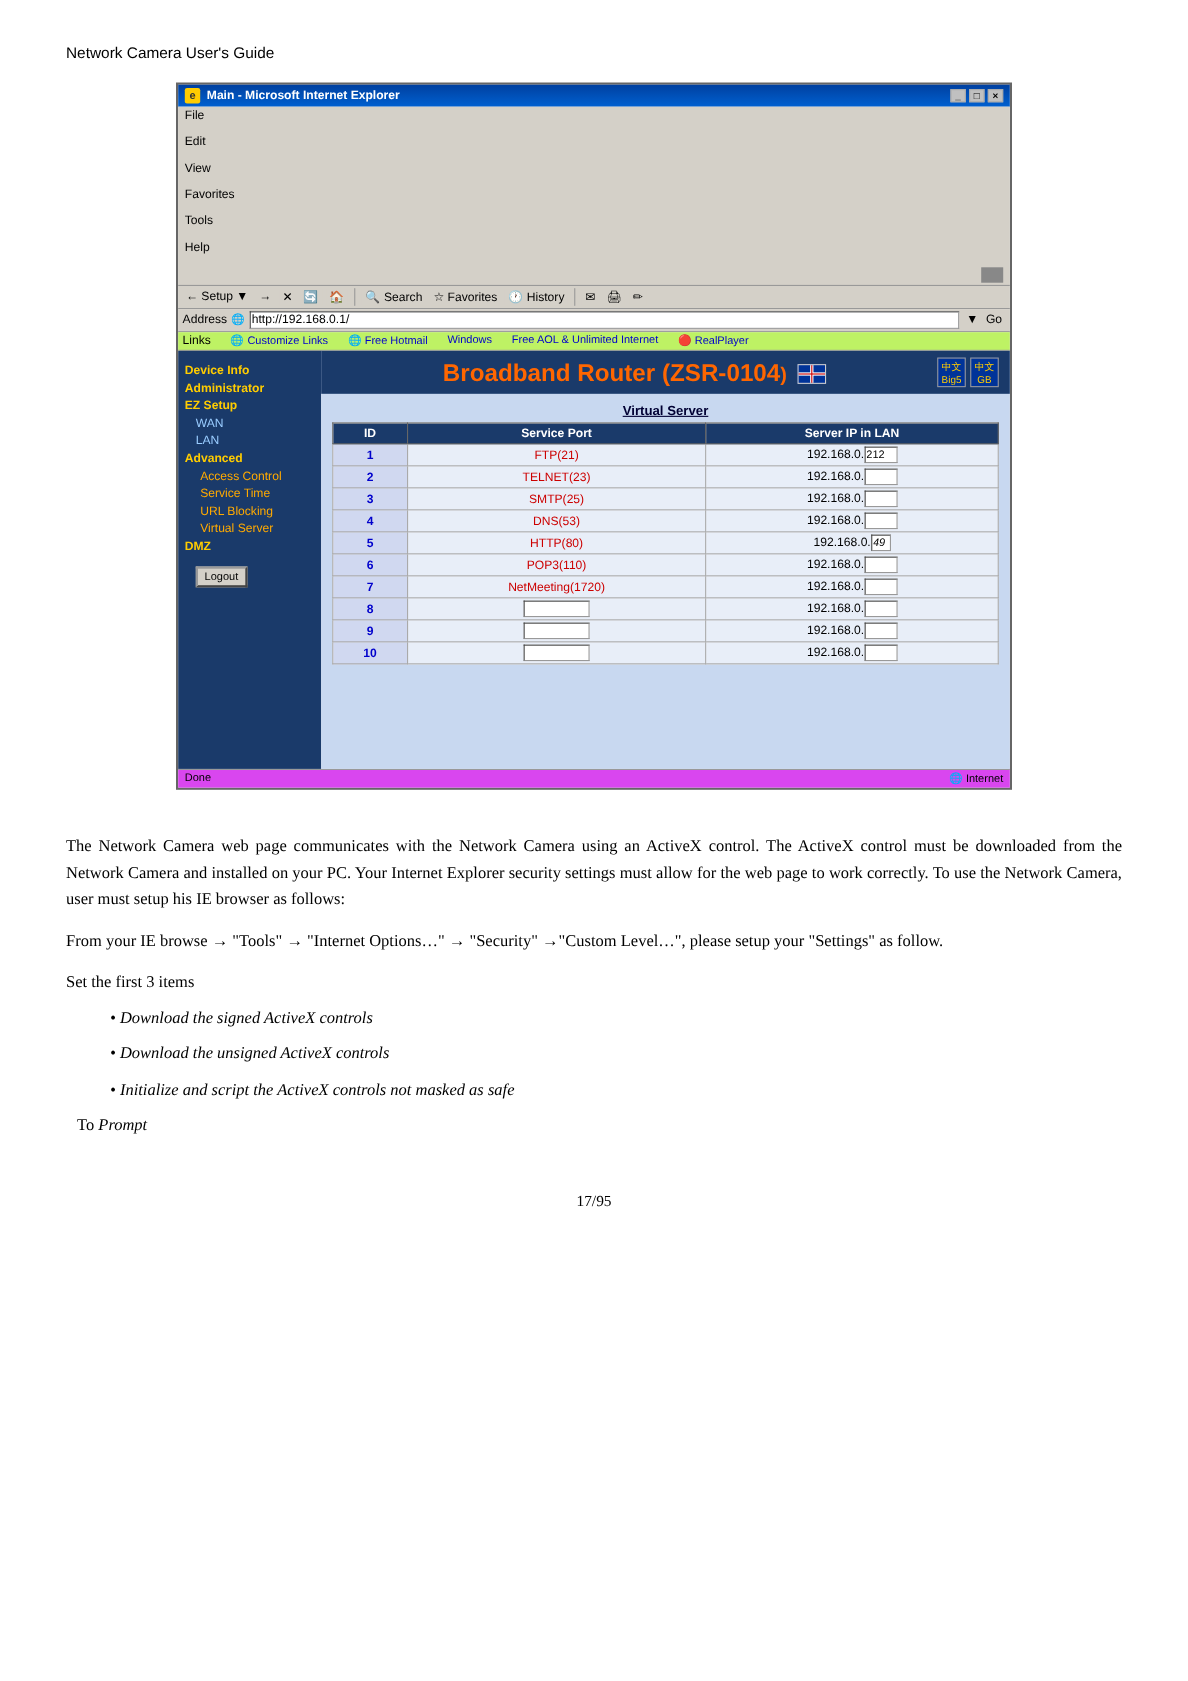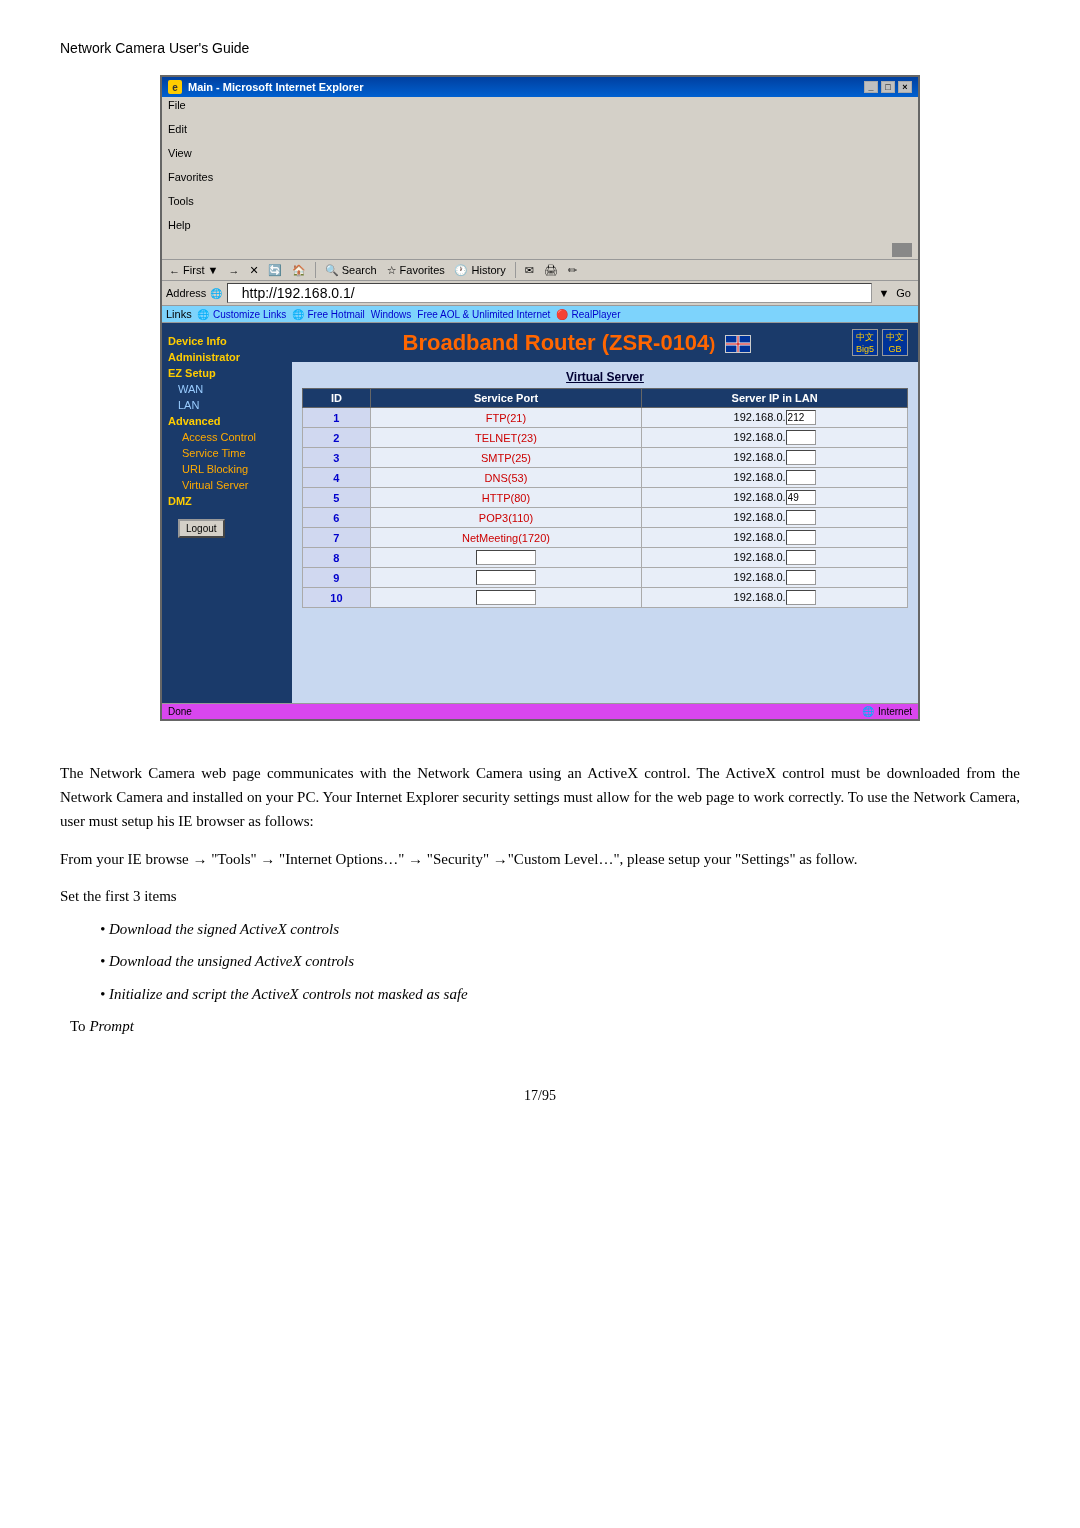--- a/index.html
+++ b/index.html
@@ -119,30 +119,30 @@
       align-items: center;
       gap: 4px;
       font-size: 11px;
       border-bottom: 1px solid #999;
     }
 
     .address-bar {
       background: #fff;
       border: 1px inset #999;
       flex: 1;
-      padding: 1px 14px;
-      font-size: 14px;
+      padding: 1px 1px;
+      font-size: 11px;
     }
 
     .browser-links {
-      background: #7dd3fc;
+      background: #bef264;
       padding: 2px 4px;
       display: flex;
-      align-items: flex-end;
-      gap: 6px;
+      align-items: flex-start;
+      gap: 18px;
       font-size: 11px;
       border-bottom: 1px solid #999;
     }
 
     .link-item {
       color: #0000cc;
       font-size: 10px;
     }
 
     
@@ -367,21 +367,21 @@
     <span>File</span>
     <span>Edit</span>
     <span>View</span>
     <span>Favorites</span>
     <span>Tools</span>
     <span>Help</span>
     <span style="margin-left:auto; background:#888; width:20px; height:14px; display:inline-block;"></span>
   </div>
 
   <div class="browser-toolbar">
-    <button class="toolbar-btn">← First ▼</button>
+    <button class="toolbar-btn">← Setup ▼</button>
     <button class="toolbar-btn">→</button>
     <button class="toolbar-btn">✕</button>
     <button class="toolbar-btn">🔄</button>
     <button class="toolbar-btn">🏠</button>
     <div class="toolbar-sep"></div>
     <button class="toolbar-btn">🔍 Search</button>
     <button class="toolbar-btn">☆ Favorites</button>
     <button class="toolbar-btn">🕐 History</button>
     <div class="toolbar-sep"></div>
     <button class="toolbar-btn">✉</button>
@@ -474,21 +474,21 @@
                 <td>192.168.0.<input type="text" style="width: 30px;"></td>
               </tr>
               <tr>
                 <td class="id-col">4</td>
                 <td class="port-col">DNS(53)</td>
                 <td>192.168.0.<input type="text" style="width: 30px;"></td>
               </tr>
               <tr>
                 <td class="id-col">5</td>
                 <td class="port-col">HTTP(80)</td>
-                <td>192.168.0.<input type="text" value="49" style="width: 30px;"></td>
+                <td>192.168.0.<input type="text" value="49" style="width: 18px; font-style: italic;"></td>
               </tr>
               <tr>
                 <td class="id-col">6</td>
                 <td class="port-col">POP3(110)</td>
                 <td>192.168.0.<input type="text" style="width: 30px;"></td>
               </tr>
               <tr>
                 <td class="id-col">7</td>
                 <td class="port-col">NetMeeting(1720)</td>
                 <td>192.168.0.<input type="text" style="width: 30px;"></td>

